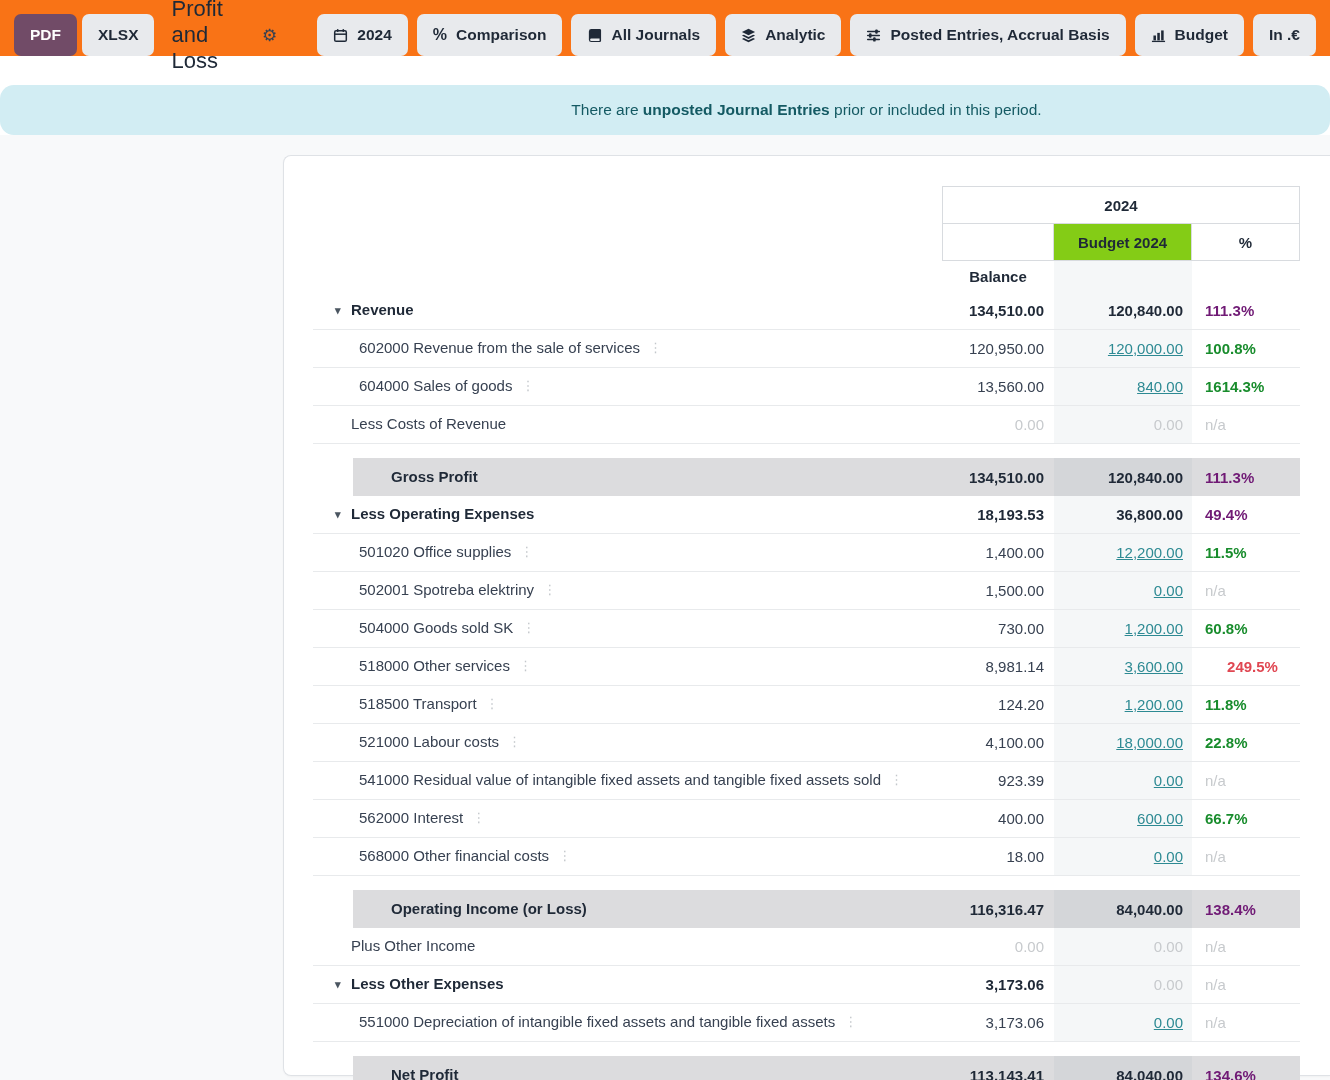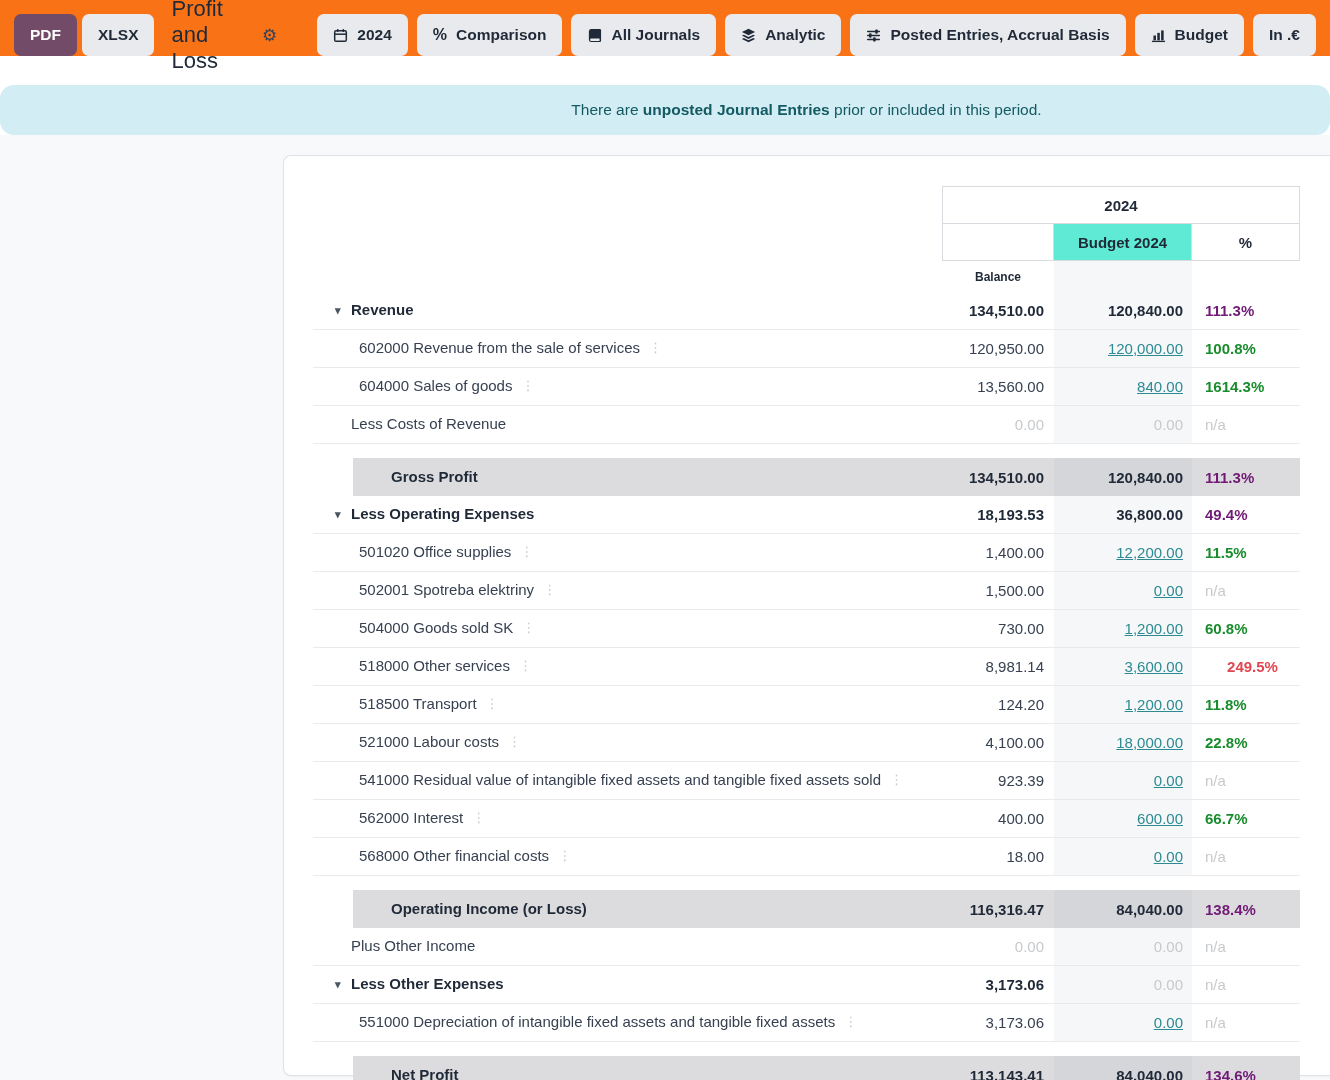--- a/index.html
+++ b/index.html
@@ -31,25 +31,25 @@
   .card { background: #fff; border: 1px solid #dfe2e6; border-right: none;
           border-radius: 8px 0 0 8px; height: 921px; padding: 30px 30px 0 29px;
           box-shadow: 0 1px 2px rgba(40,50,60,.04); }
 
   
   .grid { display: grid; grid-template-columns: 1fr 112px 138px 108px; }
   .hcell { border: 1px solid #d8dbdf; height: 38px; display: flex; align-items: center;
            justify-content: center; font-size: 15px; font-weight: 600; color: #1f2937; background: #fff; }
   .h-year { grid-column: 2 / 5; }
   .h-empty { grid-column: 2; margin-top: -1px; }
-  .h-budget { grid-column: 3; margin-top: -1px; margin-left: -1px; background: #5eead4; }
+  .h-budget { grid-column: 3; margin-top: -1px; margin-left: -1px; background: #84cc16; }
   .h-pct { grid-column: 4; margin-top: -1px; margin-left: -1px; }
   .balrow { height: 31px; }
   .balrow .bal-label { grid-column: 2; display: flex; align-items: center; justify-content: center;
-                       font-size: 12px; font-weight: 600; color: #1f2937; }
+                       font-size: 15px; font-weight: 600; color: #1f2937; }
   .balrow .band { grid-column: 3; }
 
   .row { min-height: 38px; align-items: center; border-bottom: 1px solid #e8eaec; font-size: 15px; }
   .row.gap { min-height: 14px; border-bottom: none; }
   .row.total { background: #dcdcde; border-bottom: none; margin-left: 40px; }
   .row.total .label, .row.section .label { font-weight: 700; color: #1f2937; }
   .label { display: flex; align-items: center; position: relative; padding: 6px 8px 6px 38px; line-height: 1.25; }
   .row.account .label { padding-left: 46px; font-weight: 400; color: #374151; }
   .caret { position: absolute; left: 22px; top: 50%; transform: translateY(-50%);
            font-size: 11px; color: #4a5560; cursor: pointer; }

